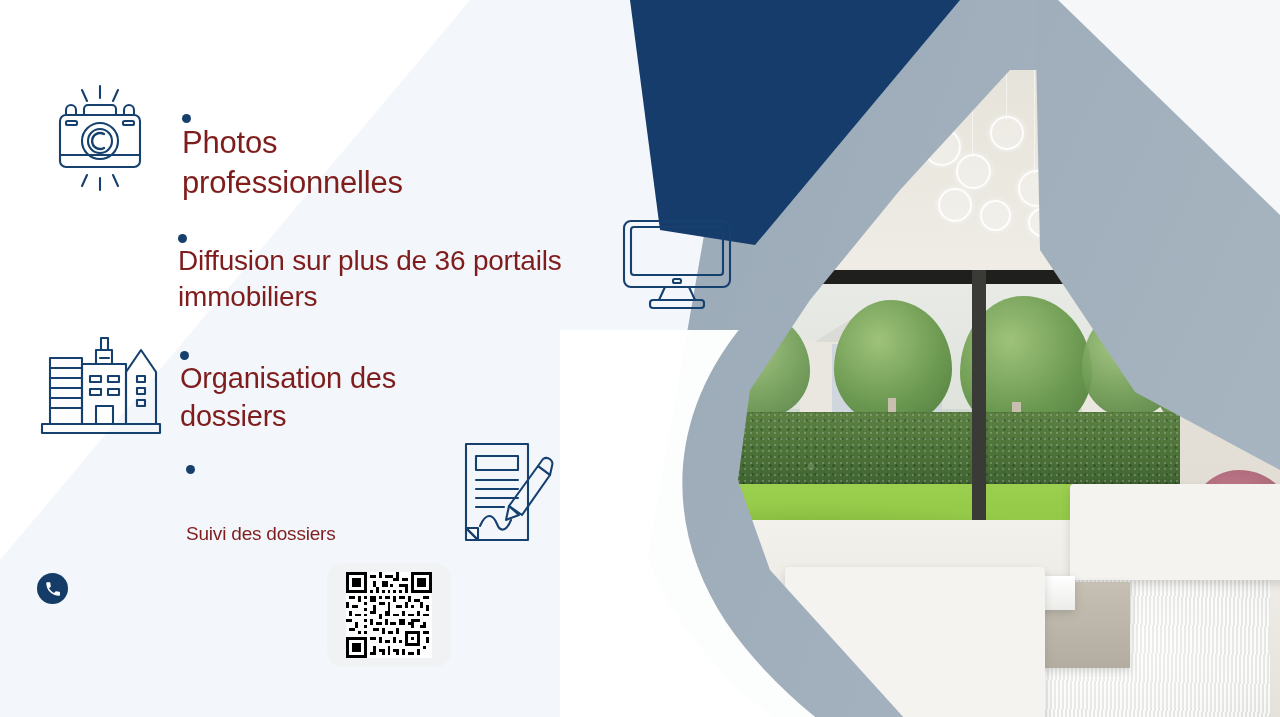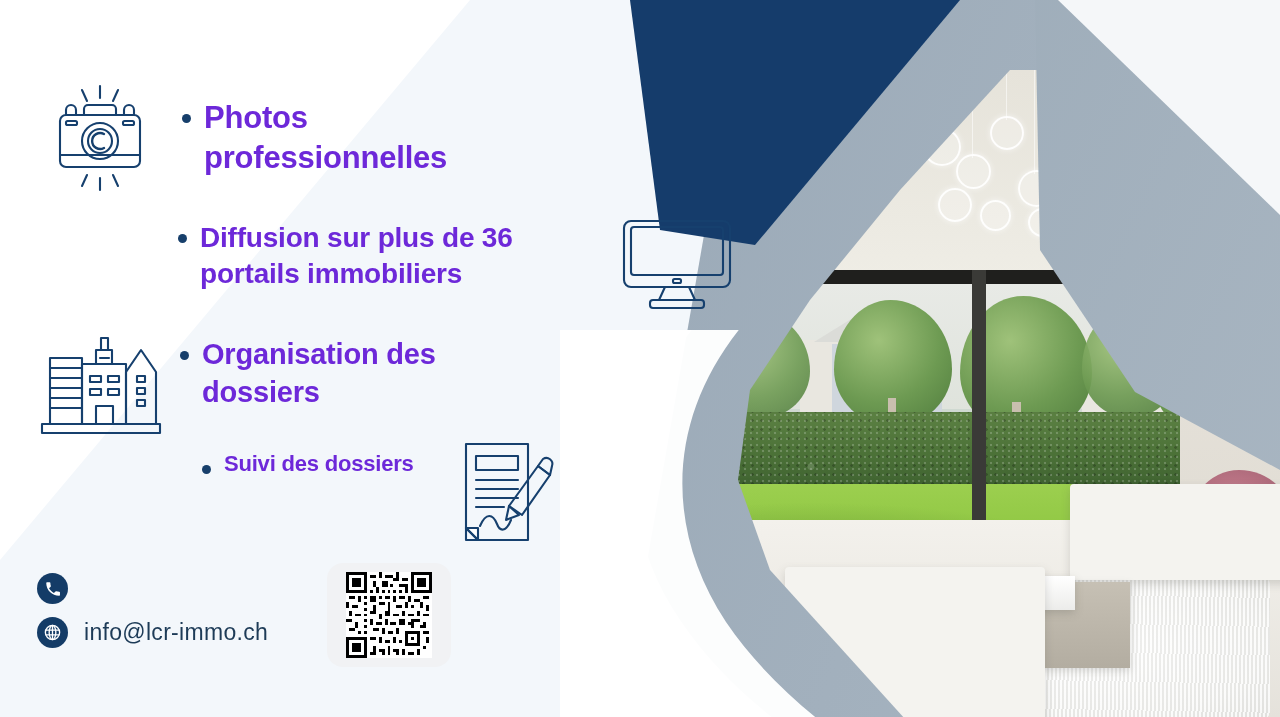--- a/index.html
+++ b/index.html
@@ -215,36 +215,37 @@
 
   .feature-icon{position:absolute;}
   #icon-camera{left:44px;top:82px;width:112px;height:112px;}
   #icon-building{left:38px;top:332px;width:126px;height:106px;}
   #icon-monitor{left:618px;top:216px;width:118px;height:96px;}
   #icon-contract{left:452px;top:438px;width:118px;height:112px;}
 
   .bullets{position:absolute;left:182px;top:86px;width:430px;}
   .bullet{
     display:flex;align-items:flex-start;
-    color:#6d28d9;font-weight:bold;
+    color:#7f1d1d;font-weight:normal;
     letter-spacing:-.2px;
+    flex-direction:column;
   }
   .bullet .dot{
     flex:0 0 auto;width:9px;height:9px;border-radius:50%;
     background:#173f6b;margin-right:13px;
   }
   .bullet .txt{line-height:1.30;}
 
   #b1{position:absolute;left:0;top:12px;width:300px;font-size:31px;}
   #b1 .dot{margin-top:16px;}
   #b2{position:absolute;left:-4px;top:134px;width:430px;font-size:28px;}
   #b2 .dot{margin-top:14px;}
   #b3{position:absolute;left:-2px;top:250px;width:300px;font-size:29px;}
   #b3 .dot{margin-top:15px;}
-  #b4{position:absolute;left:20px;top:364px;width:260px;font-size:22px;}
+  #b4{position:absolute;left:4px;top:364px;width:260px;font-size:19px;gap:48px;}
   #b4 .dot{margin-top:15px;}
 
   
   .contact{position:absolute;left:37px;top:573px;}
   .c-row{display:flex;align-items:center;margin-bottom:13px;}
   .c-badge{
     width:31px;height:31px;border-radius:50%;
     background:#143c67;display:flex;align-items:center;justify-content:center;
     flex:0 0 auto;
   }
@@ -429,30 +430,20 @@
       </div>
     </div>
 
     <div class="contact">
       <div class="c-row">
         <span class="c-badge">
           <svg width="18" height="18" viewBox="0 0 24 24" fill="#ffffff">
             <path d="M6.6 10.8c1.4 2.8 3.8 5.1 6.6 6.6l2.2-2.2c.3-.3.7-.4 1.1-.2 1.2.4 2.5.6 3.8.6.6 0 1 .4 1 1V20c0 .6-.4 1-1 1C10.6 21 3 13.4 3 4c0-.6.4-1 1-1h3.5c.6 0 1 .4 1 1 0 1.3.2 2.6.6 3.8.1.4 0 .8-.2 1.1l-2.3 2z"></path>
           </svg>
         </span>
-      </div>
-      <div class="c-row">
-        <span class="c-badge">
-          <svg width="19" height="19" viewBox="0 0 24 24" fill="none" stroke="#ffffff" stroke-width="1.7">
-            <circle cx="12" cy="12" r="9"></circle>
-            <ellipse cx="12" cy="12" rx="4.2" ry="9"></ellipse>
-            <path d="M3.3 9h17.4M3.3 15h17.4M12 3v18"></path>
-          </svg>
-        </span>
-        <span class="c-text">info@lcr-immo.ch</span>
       </div>
     </div>
 
     <div class="qr-card">
       <svg class="qr-img" viewBox="0 0 29 29" shape-rendering="crispEdges">
         <rect width="29" height="29" fill="#ffffff"></rect>
         <g fill="#000000">
 
           <rect x="0" y="0" width="7" height="1"></rect>
             <rect x="0" y="6" width="7" height="1"></rect>

